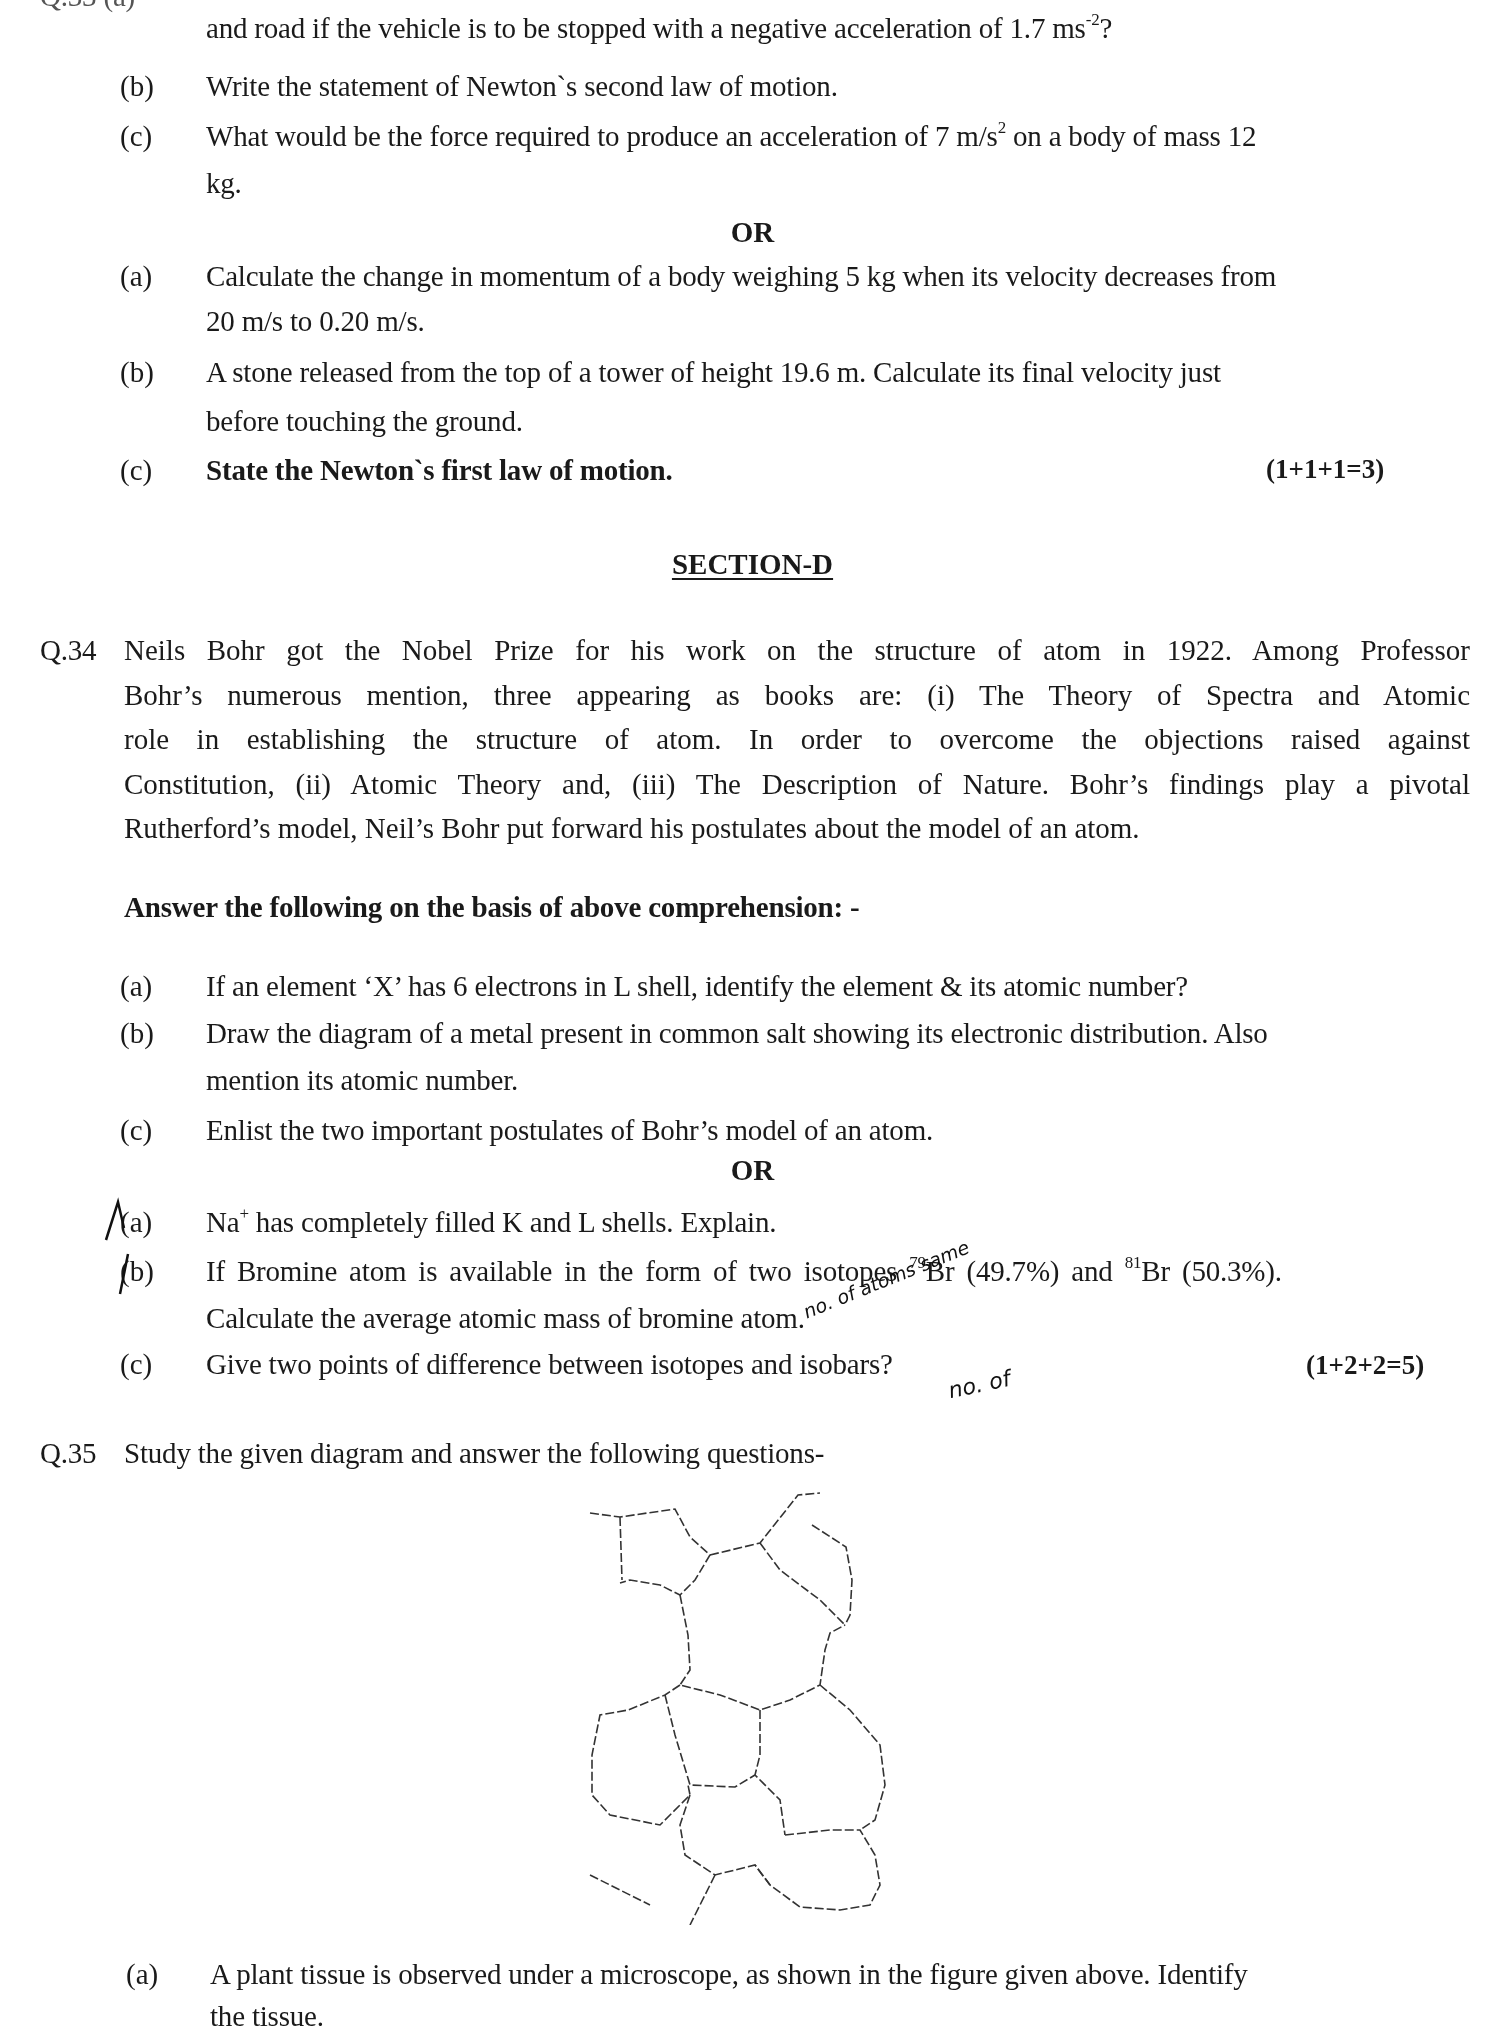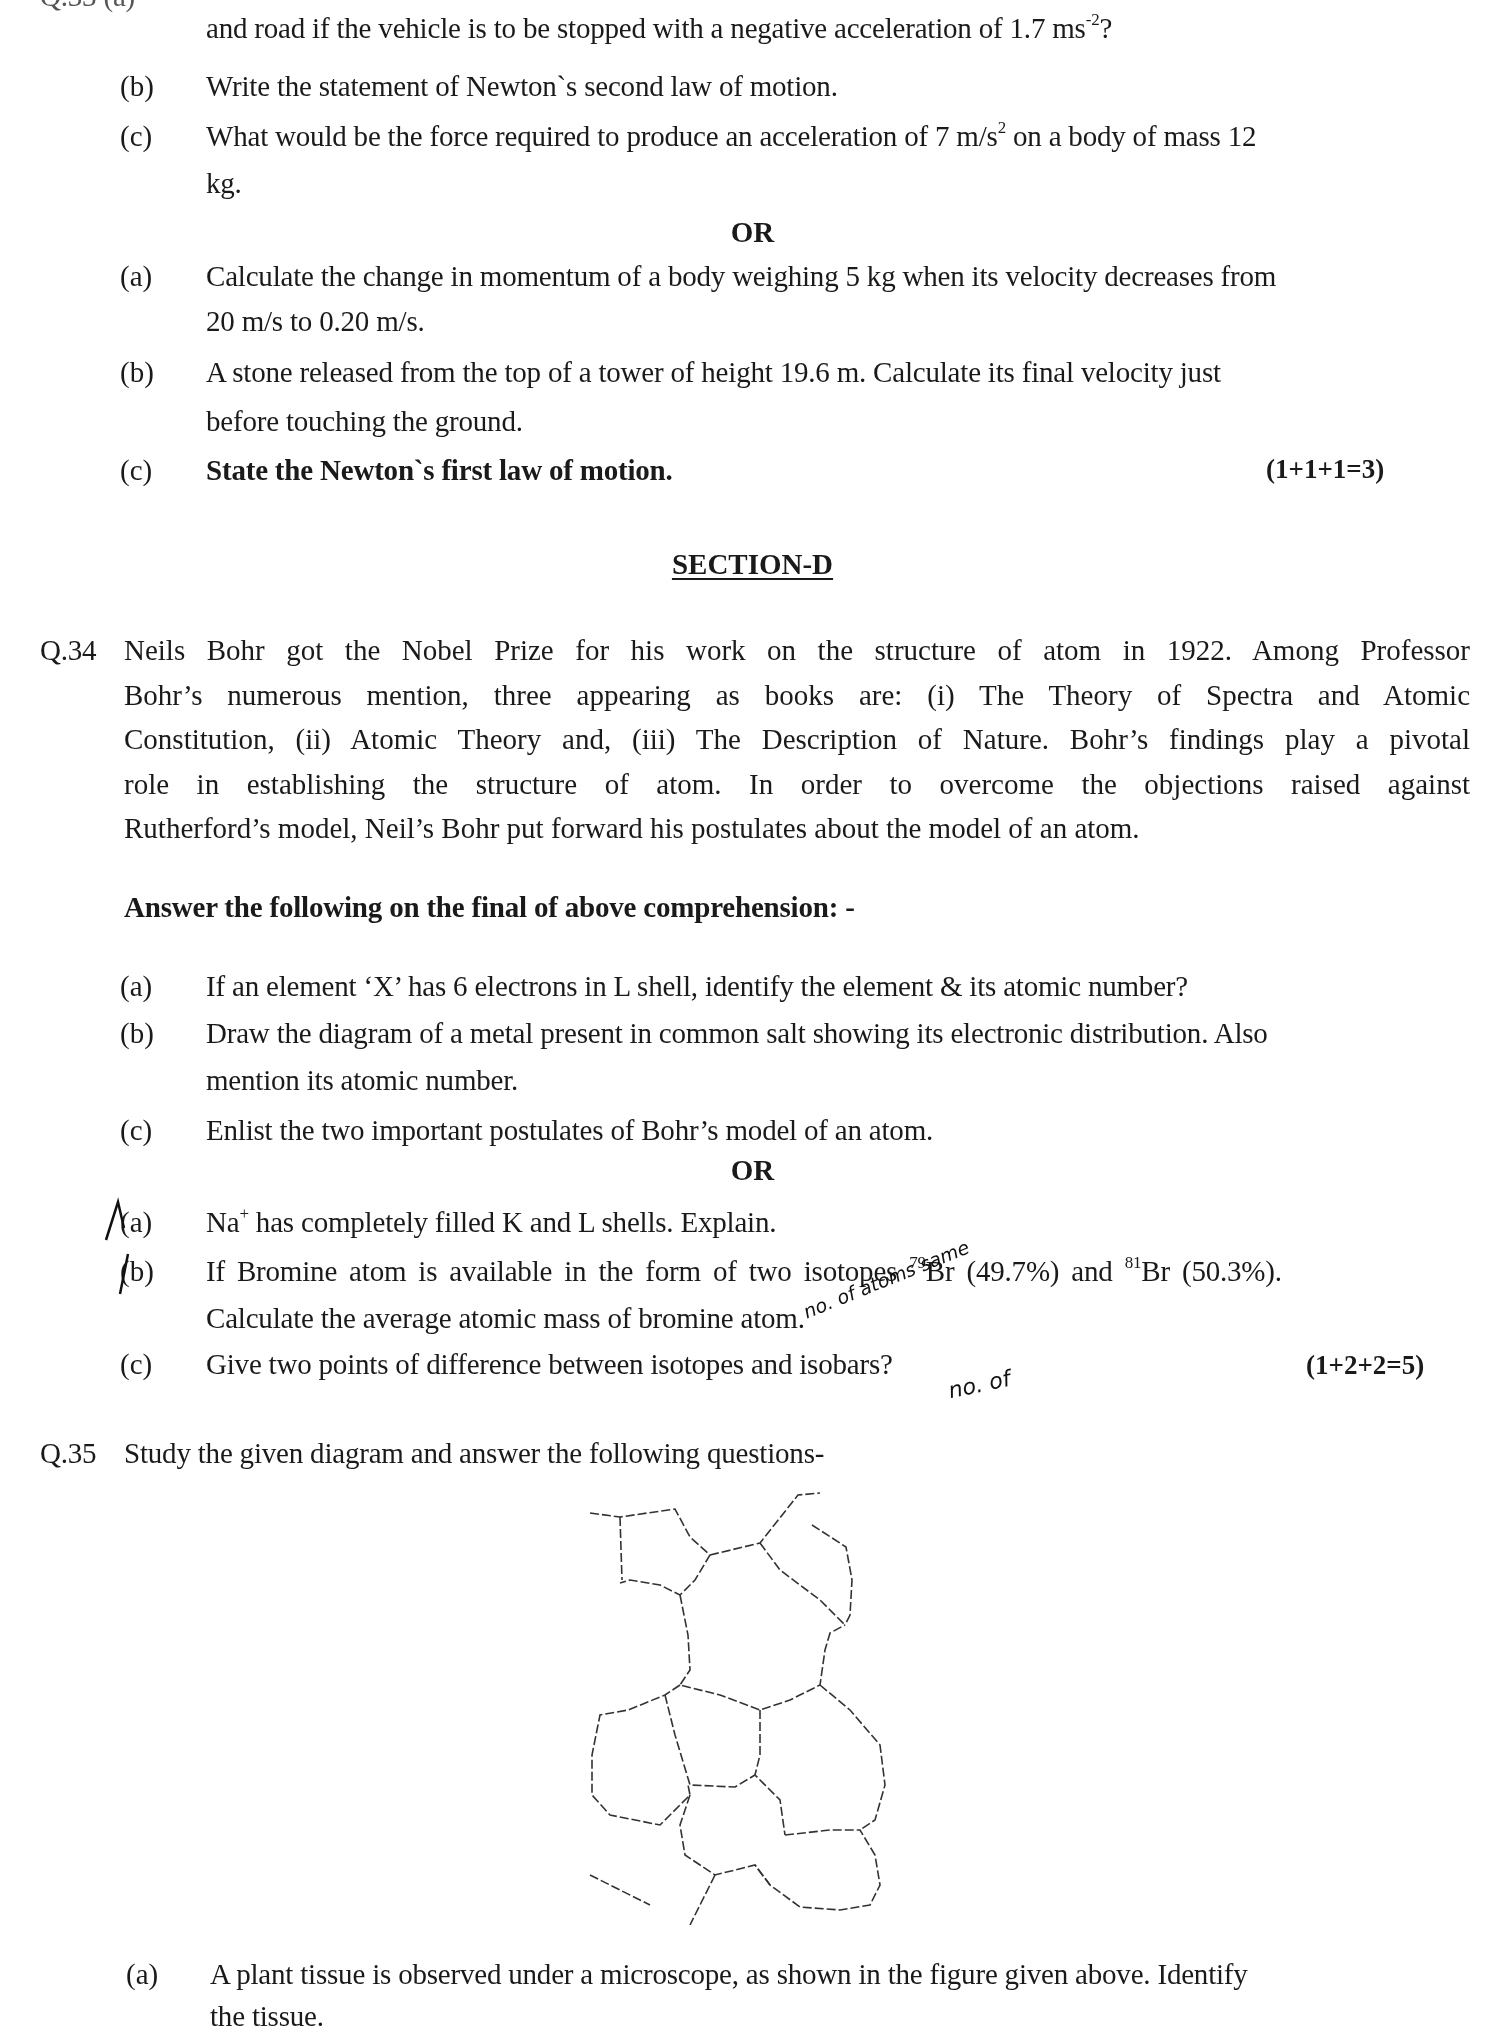--- a/index.html
+++ b/index.html
@@ -52,26 +52,26 @@
 <div class="marks" style="left:1266px; top:454px;">(1+1+1=3)</div>
 
 <div class="center section-title-wrap" style="top:548px;">
   <span class="section-title">SECTION-D</span>
 </div>
 
 <div class="line" style="left:40px; top:632px;">Q.34</div>
 <div class="justify" style="left:124px; top:628px; width:1346px;">
   <div>Neils Bohr got the Nobel Prize for his work on the structure of atom in 1922. Among Professor</div>
   <div>Bohr’s numerous mention, three appearing as books are: (i) The Theory of Spectra and Atomic</div>
+  <div>role in establishing the structure of atom. In order to overcome the objections raised against</div>
   <div>Constitution, (ii) Atomic Theory and, (iii) The Description of Nature. Bohr’s findings play a pivotal</div>
-  <div>role in establishing the structure of atom. In order to overcome the objections raised against</div>
   <div style="text-align-last:left;">Rutherford’s model, Neil’s Bohr put forward his postulates about the model of an atom.</div>
 </div>
 
-<div class="line bold" style="left:124px; top:889px;">Answer the following on the final of above comprehension: -</div>
+<div class="line bold" style="left:124px; top:889px;">Answer the following on the basis of above comprehension: -</div>
 
 <div class="lbl" style="left:120px; top:968px;">(a)</div>
 <div class="line" style="left:206px; top:968px;">If an element ‘X’ has 6 electrons in L shell, identify the element &amp; its atomic number?</div>
 
 <div class="lbl" style="left:120px; top:1015px;">(b)</div>
 <div class="line" style="left:206px; top:1015px;">Draw the diagram of a metal present in common salt showing its electronic distribution. Also</div>
 <div class="line" style="left:206px; top:1062px;">mention its atomic number.</div>
 
 <div class="lbl" style="left:120px; top:1112px;">(c)</div>
 <div class="line" style="left:206px; top:1112px;">Enlist the two important postulates of Bohr’s model of an atom.</div>

